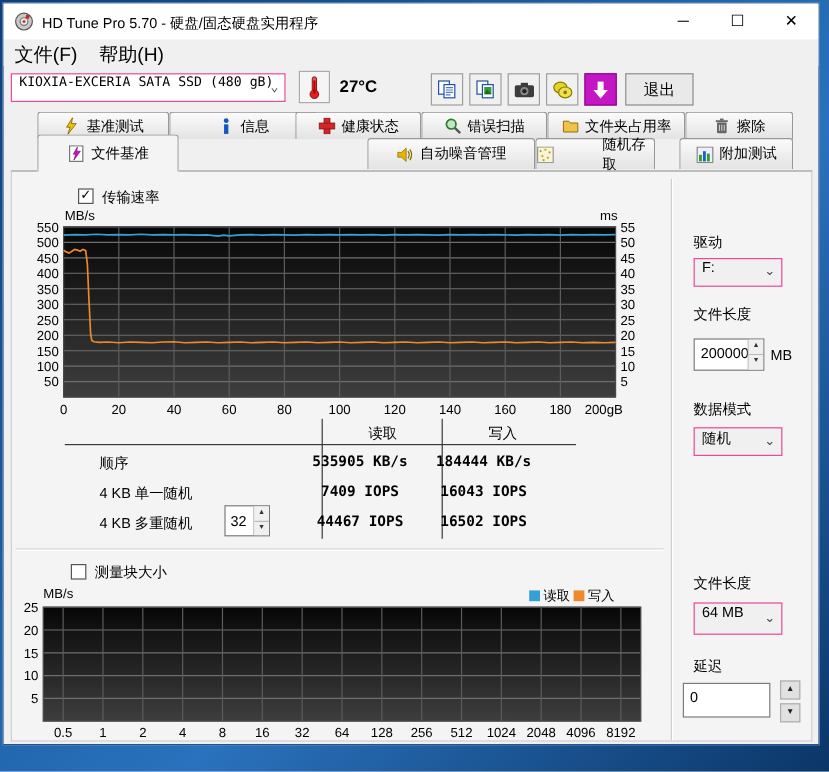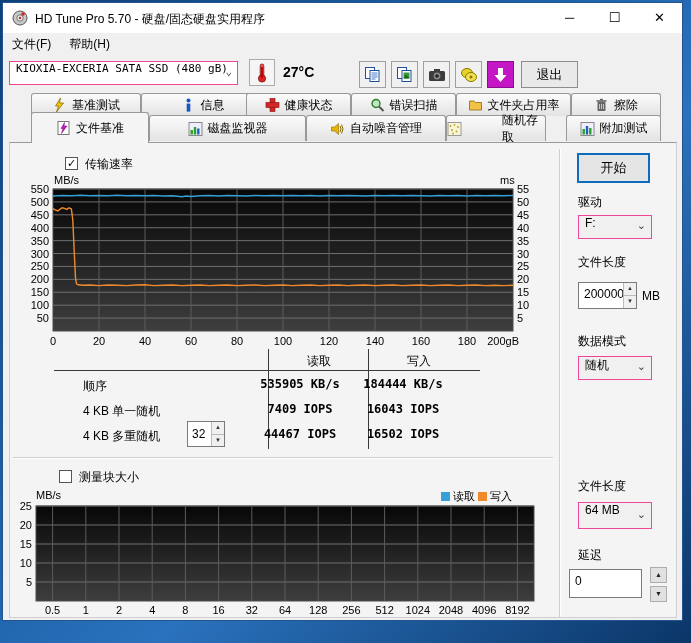--- a/index.html
+++ b/index.html
@@ -14,21 +14,21 @@
     background:#f0f0f0; border:1px solid #24548f;
   }
   
   .titlebar { position:absolute; left:0; top:0; width:100%; height:30px; background:#ffffff; }
   .app-icon { position:absolute; left:9px; top:7px; width:16px; height:16px; }
   .title-text { position:absolute; left:32px; top:8px; font-size:12px; color:#000; white-space:nowrap; }
   .win-btn { position:absolute; top:0; width:45px; height:30px; text-align:center; line-height:30px; font-size:13px; color:#000; }
   .btn-min { left:544px; } .btn-max { left:589px; } .btn-close { left:634px; width:45px; }
   
   .menubar { position:absolute; left:0; top:30px; width:100%; height:22px; background:#f0f0f0; display:flex; }
-  .menu-item { padding:3px 9px; font-size:12px; }
+  .menu-item { padding:3px 9px; font-size:16px; }
   
   .toolbar { position:absolute; left:0; top:52px; width:100%; height:38px; }
   .combo, .combo-flat {
     position:absolute; background:#fff; border:1px solid #ec4899; font-size:12px;
     display:flex; align-items:flex-start; padding-left:6px;
   }
   .combo .chev, .combo-flat .chev { position:absolute; right:5px; top:50%; transform:translateY(-58%); font-size:11px; color:#444; }
   .drive-combo { left:6px; top:6px; width:229px; height:24px; font-family:"DejaVu Sans Mono","Liberation Mono",monospace; font-size:11px; }
   .temp-btn { position:absolute; left:246px; top:56px; width:26px; height:27px; background:#f5f5f5; border:1px solid #ababab; display:flex; align-items:center; justify-content:center; }
   .temp-text { position:absolute; left:280px; top:61px; font-weight:bold; font-size:14px; }
@@ -199,29 +199,20 @@
       </svg>
     <span>擦除</span>
   </div>
 
   <div class="tab r2 t20">
     <svg class="ticon" viewBox="0 0 14 14">
         <rect x="1.5" y="0.5" width="11" height="13" fill="#fff" stroke="#777"></rect>
         <polygon points="8,1.5 4.5,7.5 6.5,7.5 5,12.5 10.5,5 7.5,5" fill="#c416c4" stroke="#70086f" stroke-width="0.5"></polygon>
       </svg>
     <span>文件基准</span>
-  </div>
-  <div class="tab r2 t21">
-    <svg class="ticon" viewBox="0 0 14 14">
-        <rect x="0.5" y="0.5" width="13" height="13" fill="#eef" stroke="#888"></rect>
-        <rect x="2" y="8" width="2.4" height="4.5" fill="#2aa02a"></rect>
-        <rect x="5.3" y="5" width="2.4" height="7.5" fill="#2aa02a"></rect>
-        <rect x="8.6" y="6.5" width="2.4" height="6" fill="#2060c0"></rect>
-      </svg>
-    <span>磁盘监视器</span>
   </div>
   <div class="tab r2 t22">
     <svg class="ticon" viewBox="0 0 14 14">
         <polygon points="1,5 4,5 8,1.5 8,12.5 4,9 1,9" fill="#e8b400" stroke="#8a6a00" stroke-width="0.6"></polygon>
         <path d="M9.5 4 Q11.5 7 9.5 10" stroke="#8a6a00" fill="none"></path>
         <path d="M11 2.5 Q14 7 11 11.5" stroke="#8a6a00" fill="none"></path>
       </svg>
     <span>自动噪音管理</span>
   </div>
   <div class="tab r2 t23">
@@ -403,21 +394,20 @@
       <text x="406.8" y="115" text-anchor="middle">1024</text>
       <line x1="440" x2="440" y1="7" y2="102" stroke="#5c5c5c" stroke-width="1"></line>
       <text x="440" y="115" text-anchor="middle">2048</text>
       <line x1="473.2" x2="473.2" y1="7" y2="102" stroke="#5c5c5c" stroke-width="1"></line>
       <text x="473.2" y="115" text-anchor="middle">4096</text>
       <line x1="506.4" x2="506.4" y1="7" y2="102" stroke="#5c5c5c" stroke-width="1"></line>
       <text x="506.4" y="115" text-anchor="middle">8192</text>
       <rect x="25" y="7" width="498" height="95" fill="none" stroke="#4a4a4a"></rect>
     </svg>
 
-  <div class="start-btn">开始</div>
 
   <div class="side-label" style="left:575px; top:191px;">驱动</div>
   <div class="combo-flat side-combo" style="position:absolute; top:212px;">
     <span>F:</span>
     <span class="chev">⌄</span>
   </div>
 
   <div class="side-label" style="left:575px; top:251px;">文件长度</div>
   <div class="num-input" style="left:575px; top:279px; width:59px; height:27px;">
     <span>200000</span>

